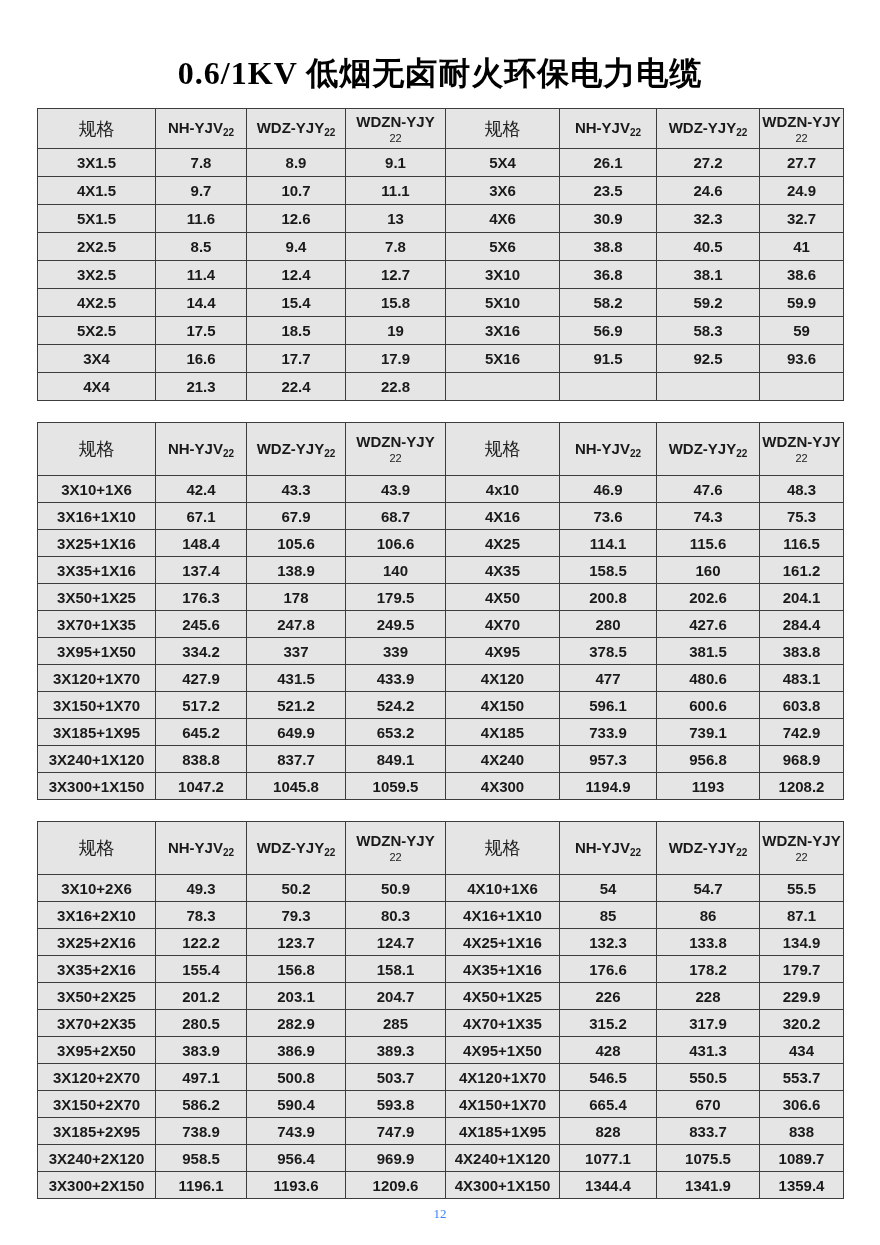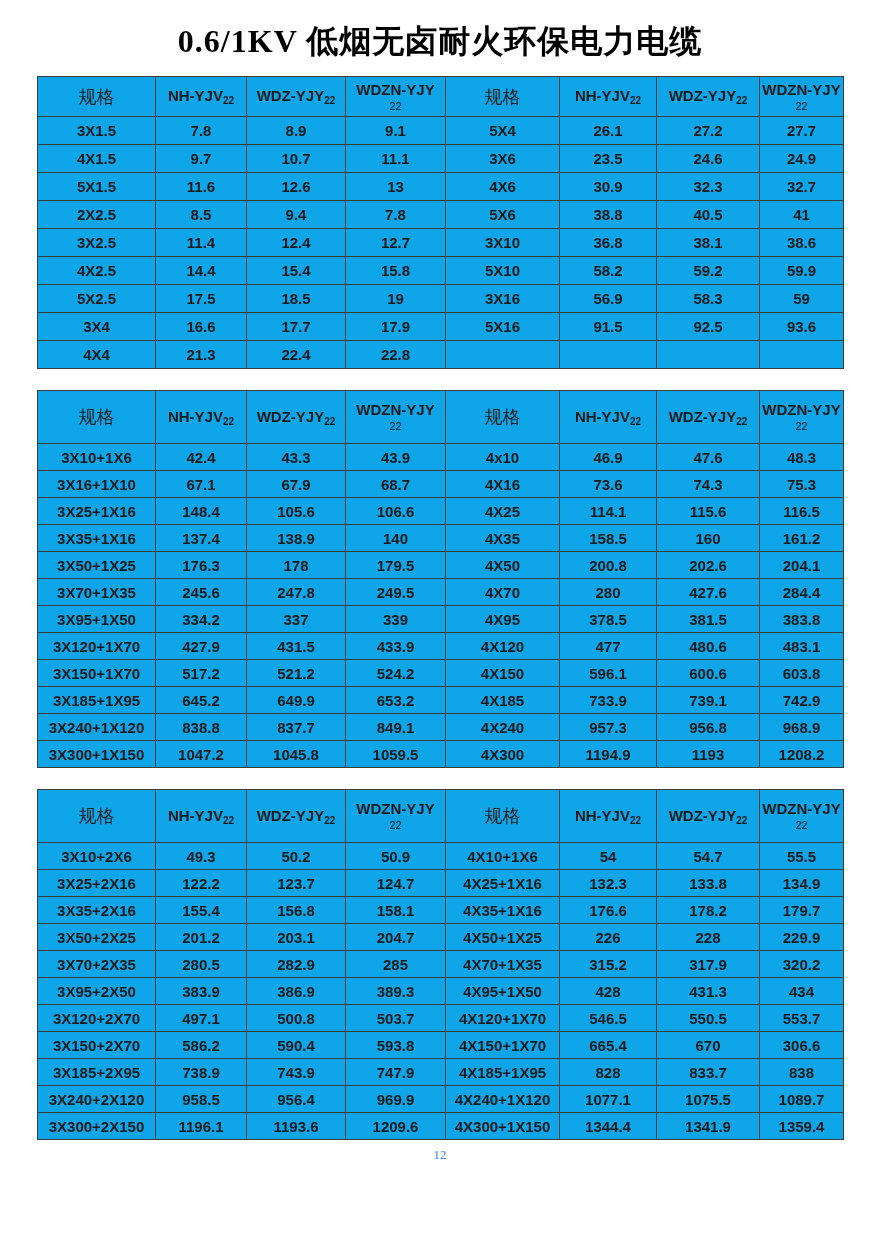--- a/index.html
+++ b/index.html
@@ -19,28 +19,28 @@
     margin: 0 auto;
   }
   .doc-title {
     text-align: center;
     font-family: "Liberation Serif", serif;
     font-weight: bold;
     font-size: 32px;
     letter-spacing: 1px;
     color: #000000;
     margin: 0;
-    padding-top: 20px;
+    padding-top: 52px;
     padding-bottom: 12px;
   }
   table.cable-table {
     border-collapse: collapse;
     table-layout: fixed;
     width: 806px;
-    background: #0ea5e9;
+    background: #e5e5e5;
   }
   table.cable-table.gap {
     margin-top: 21px;
   }
   col.c1 { width: 118px; }
   col.c2 { width: 91px;  }
   col.c3 { width: 99px;  }
   col.c4 { width: 100px; }
   col.c5 { width: 114px; }
   col.c6 { width: 97px;  }
@@ -394,20 +394,30 @@
           <td>3X10+2X6</td>
           <td>49.3</td>
           <td>50.2</td>
           <td>50.9</td>
           <td>4X10+1X6</td>
           <td>54</td>
           <td>54.7</td>
           <td>55.5</td>
         </tr>
         <tr>
+          <td>3X16+2X10</td>
+          <td>78.3</td>
+          <td>79.3</td>
+          <td>80.3</td>
+          <td>4X16+1X10</td>
+          <td>85</td>
+          <td>86</td>
+          <td>87.1</td>
+        </tr>
+        <tr>
           <td>3X25+2X16</td>
           <td>122.2</td>
           <td>123.7</td>
           <td>124.7</td>
           <td>4X25+1X16</td>
           <td>132.3</td>
           <td>133.8</td>
           <td>134.9</td>
         </tr>
         <tr>

